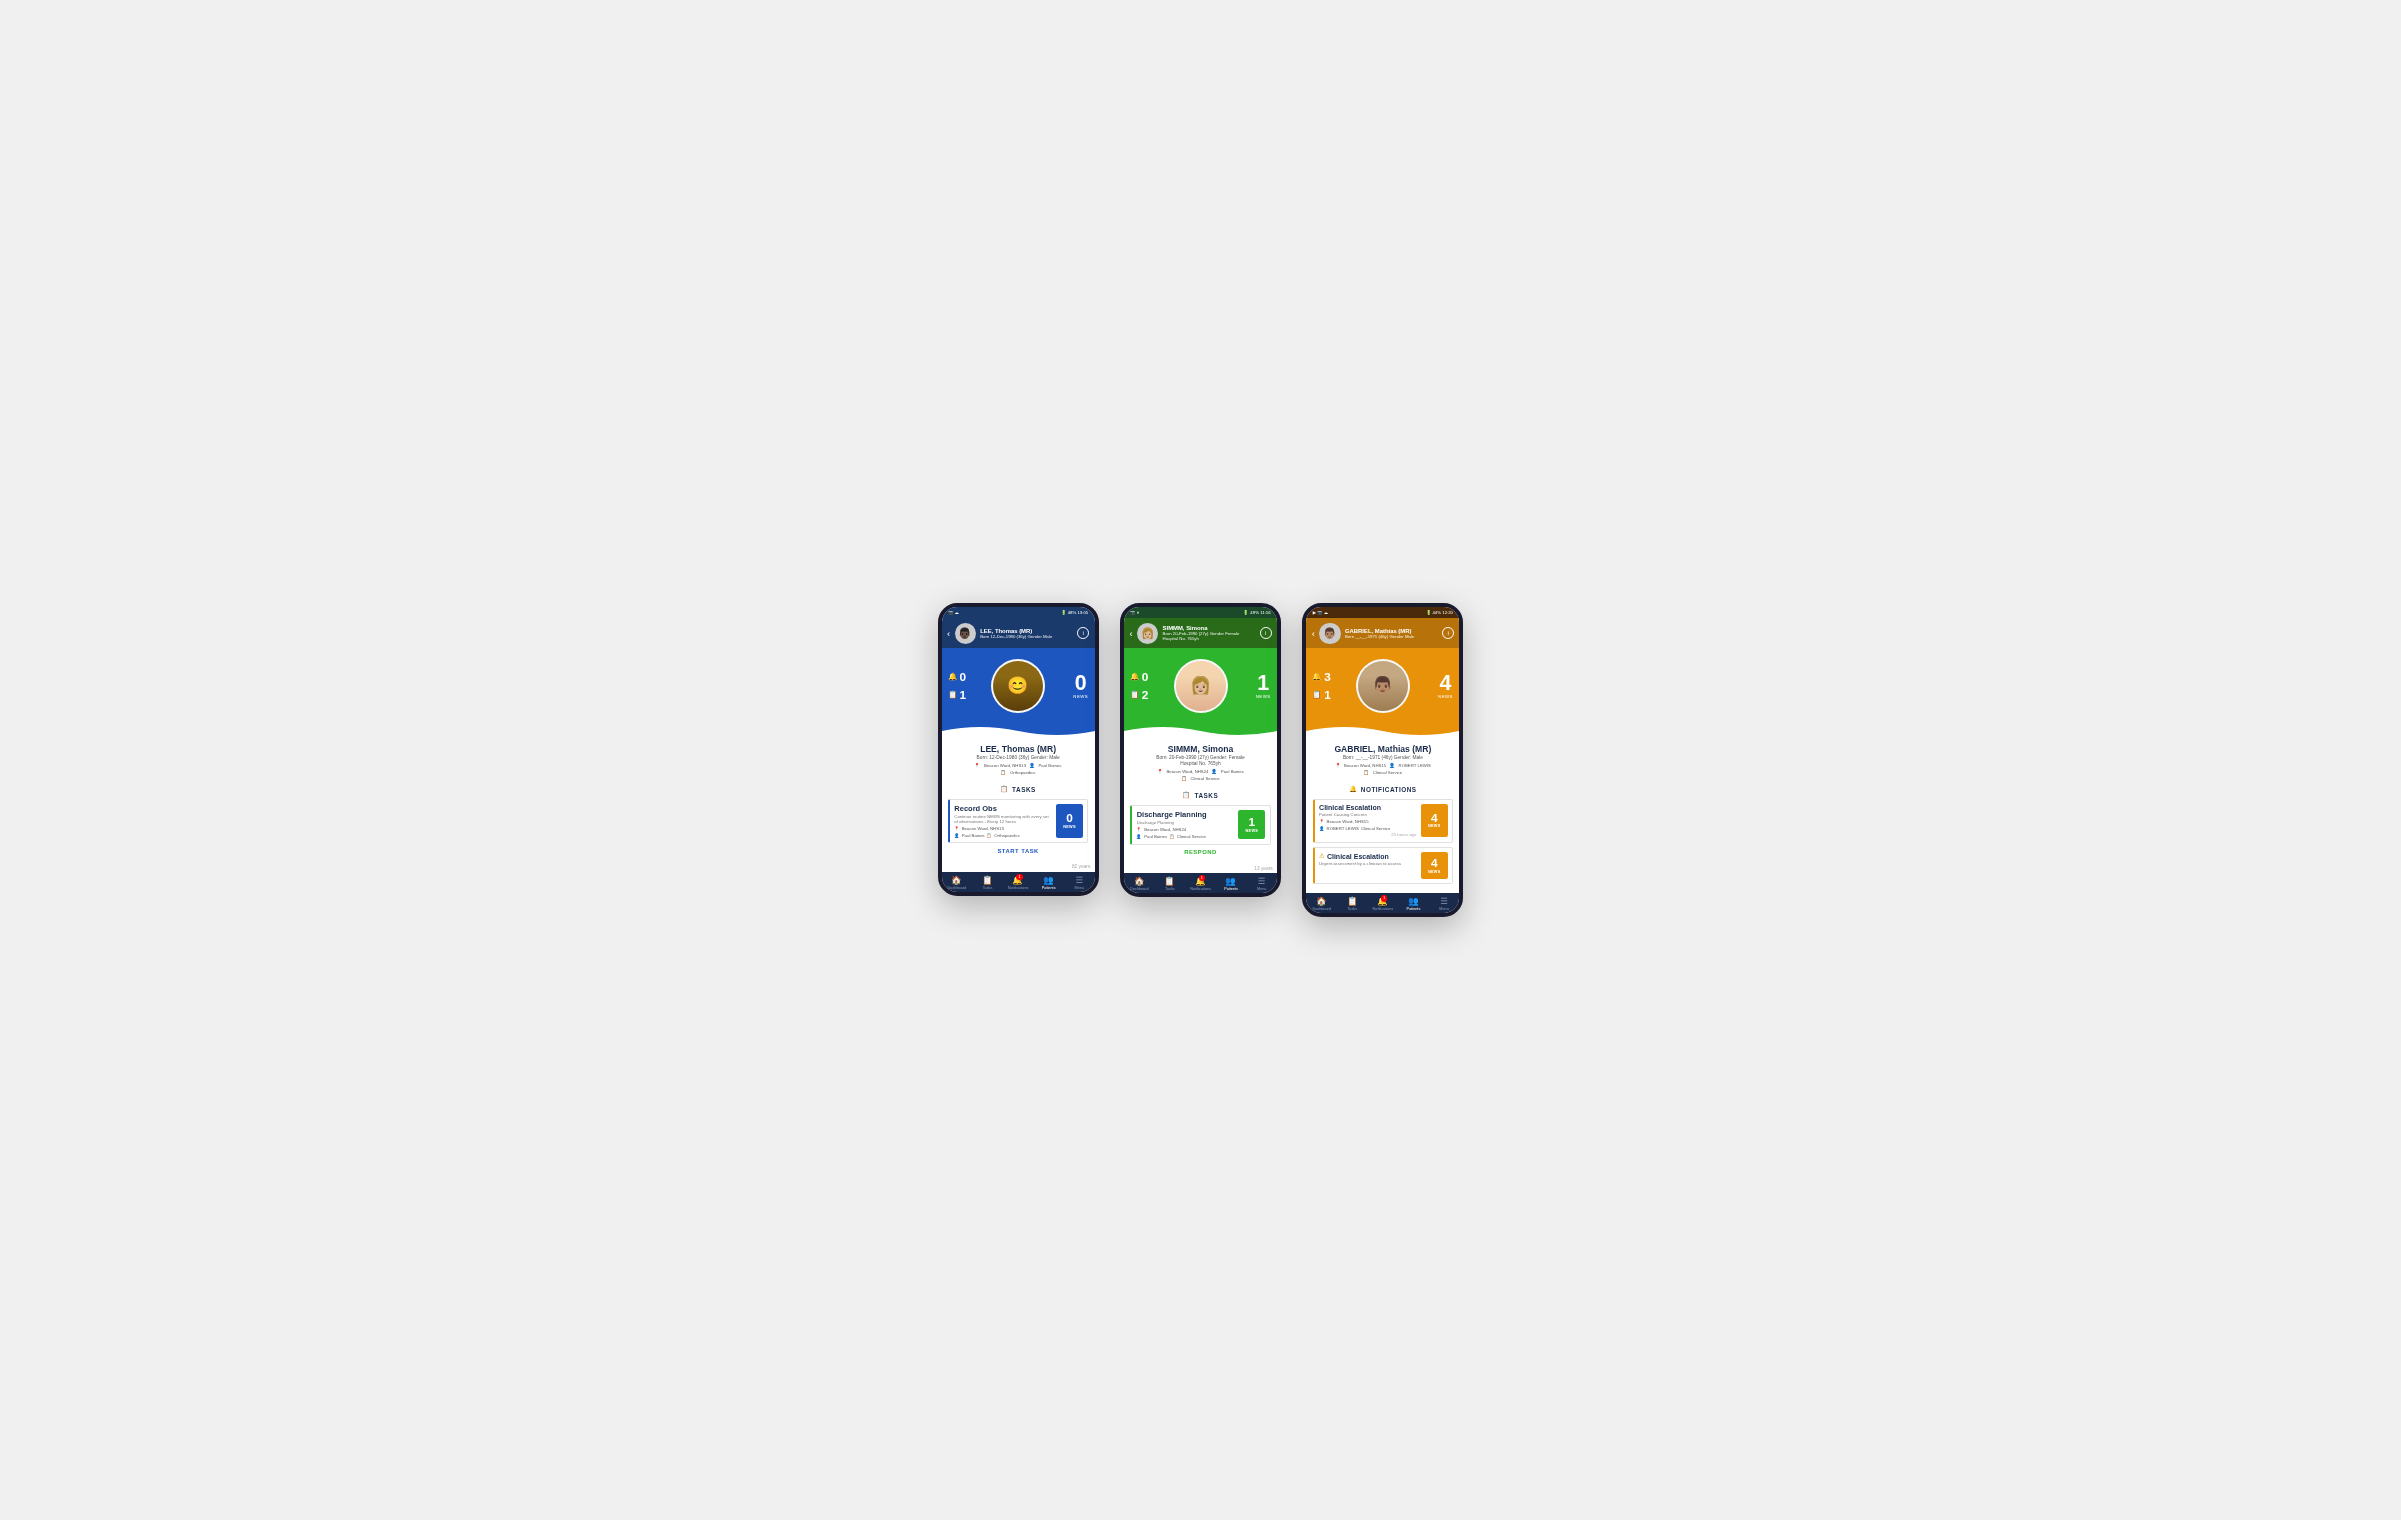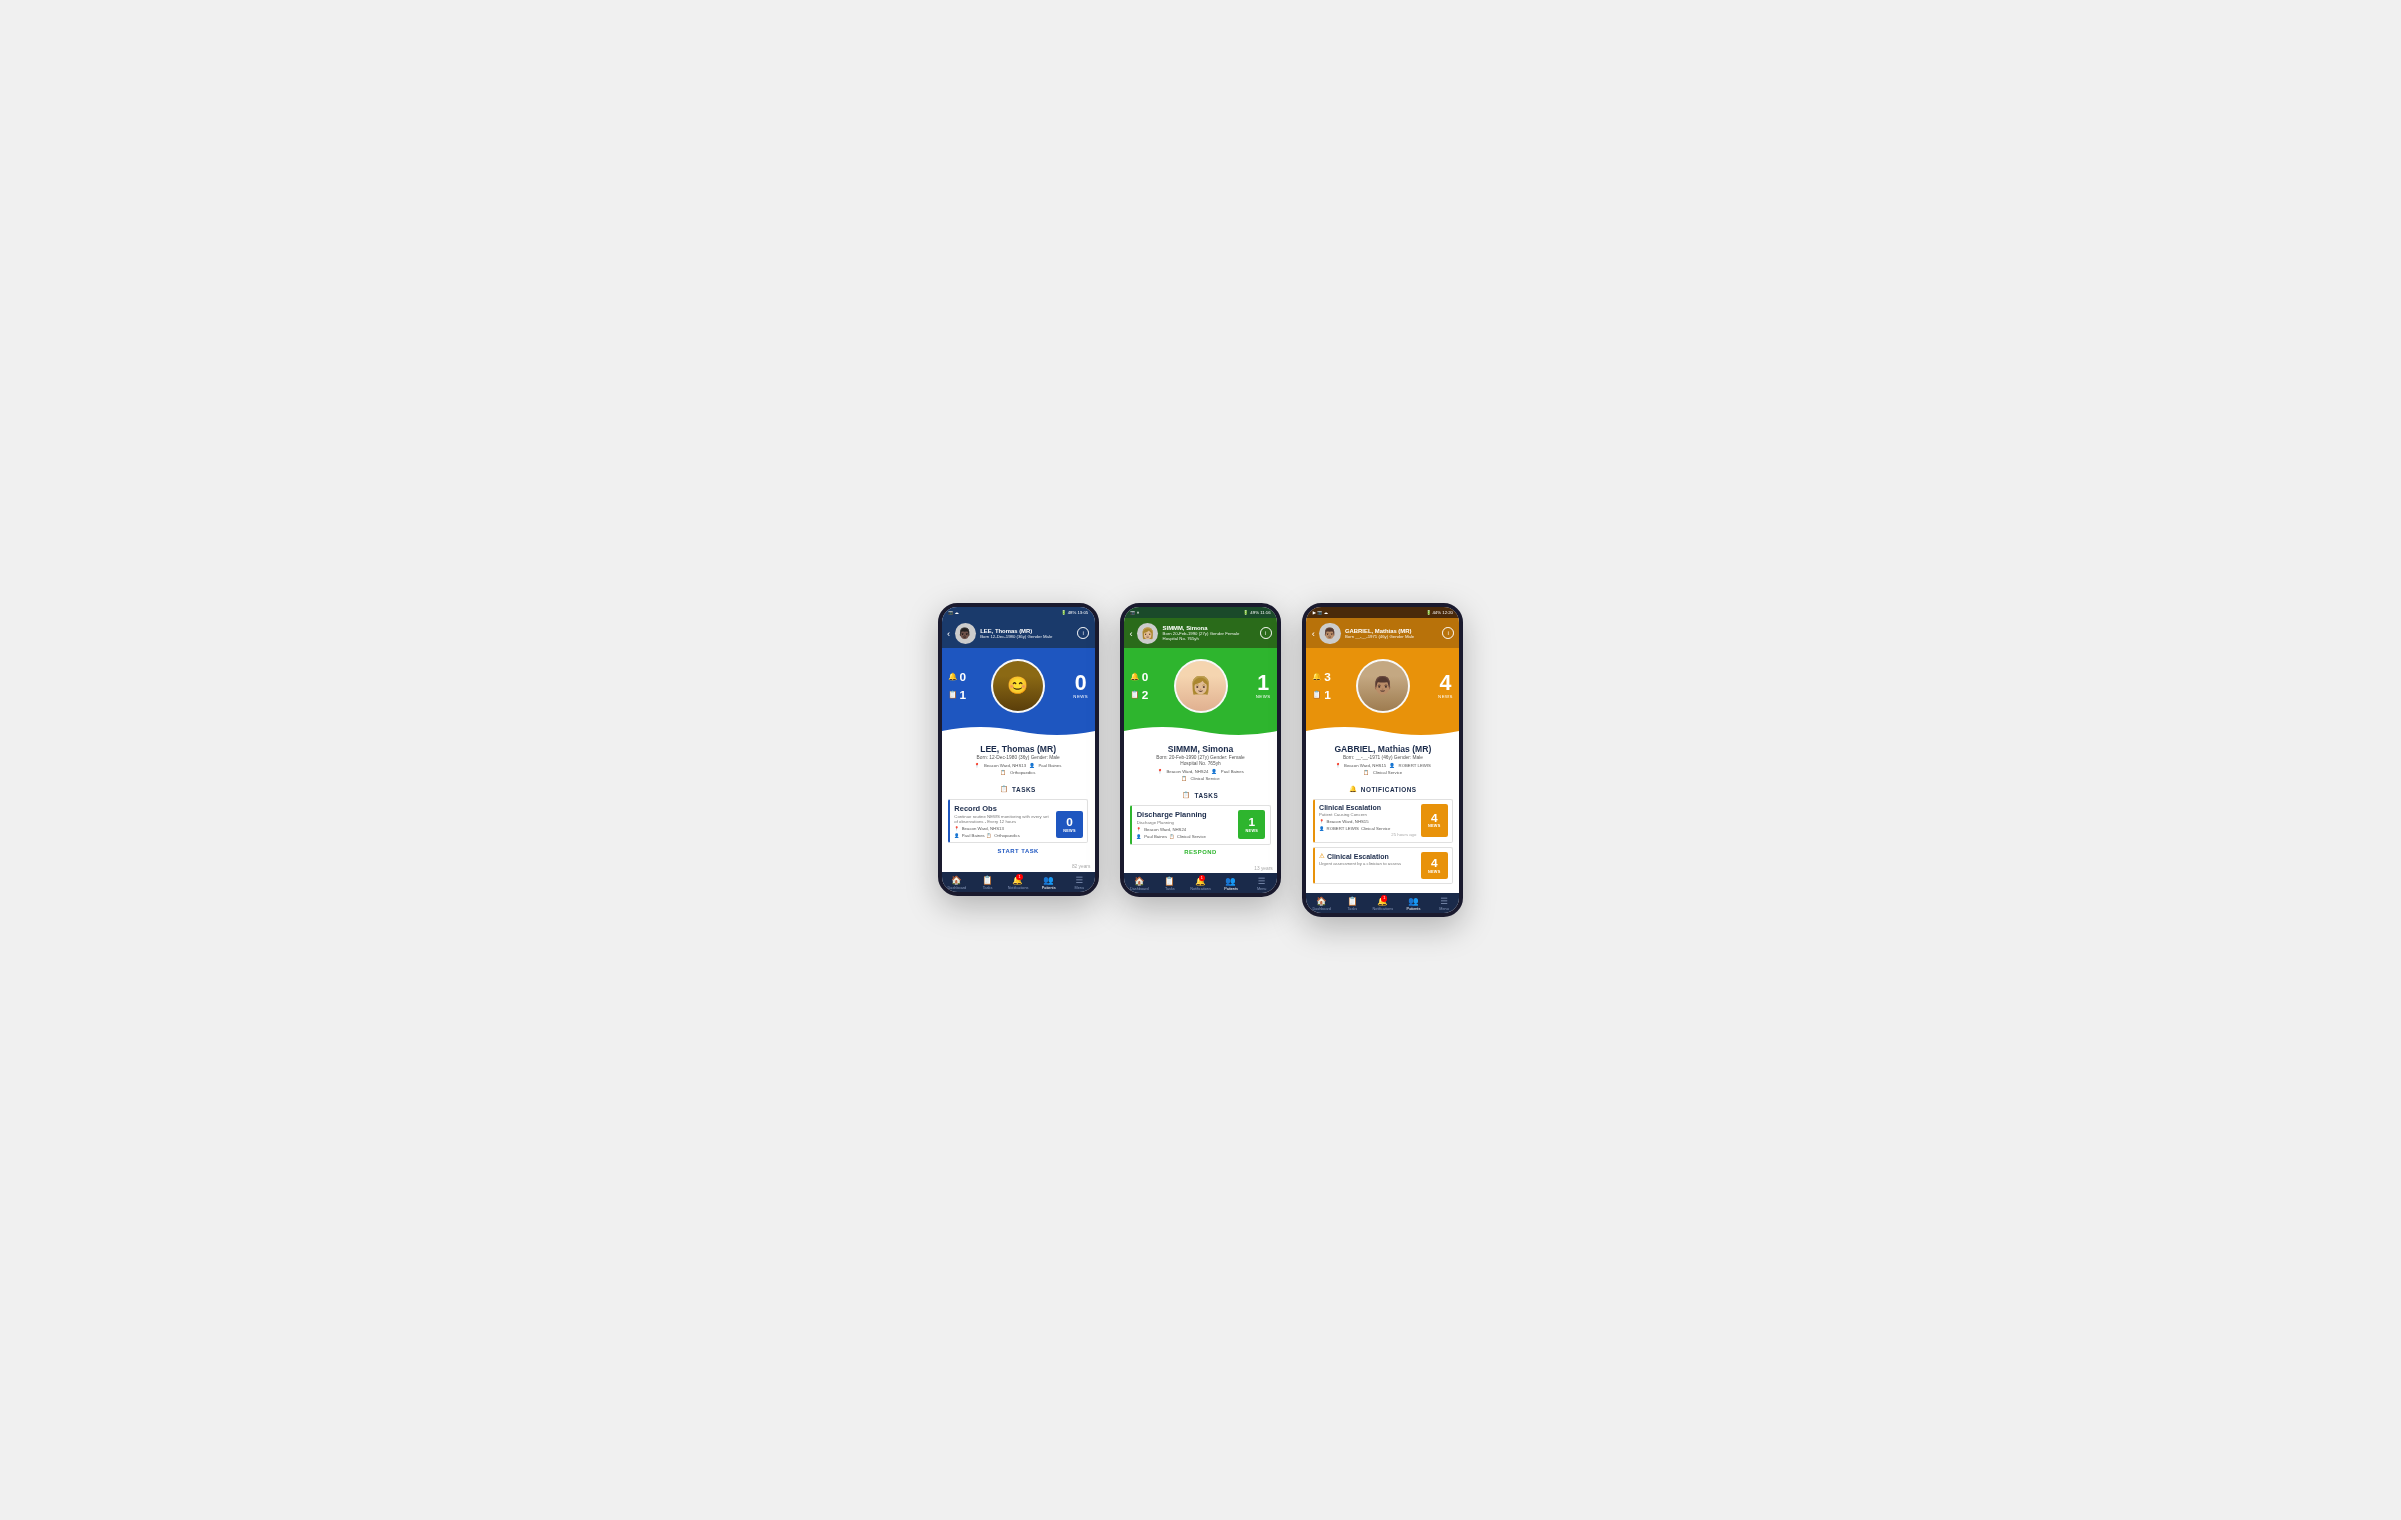--- a/index.html
+++ b/index.html
@@ -141,21 +141,21 @@
     }
     .task-card {
       border: 0.5px solid #e0e0e0;
       border-left: 2.1px solid;
       border-radius: 2.1px;
       padding: 4.3px;
       display: flex;
       gap: 4.3px;
       align-items: stretch;
     }
-    .task-card.blue-border { border-left-color: #1e56c0; align-items: flex-end; }
+    .task-card.blue-border { border-left-color: #1e56c0; }
     .task-card.green-border { border-left-color: #2eb52e; }
     .task-content { flex: 1; }
     .task-title { font-size: 7.5px; font-weight: bold; color: #1a2a4a; }
     .task-desc { font-size: 4.3px; color: #777; margin-top: 1.1px; }
     .task-meta { display: flex; align-items: center; gap: 2.1px; font-size: 4.3px; color: #555; margin-top: 2.1px; flex-wrap: wrap; }
     .task-badge {
       width: 27px;
       min-height: 27px;
       display: flex;
       flex-direction: column;

